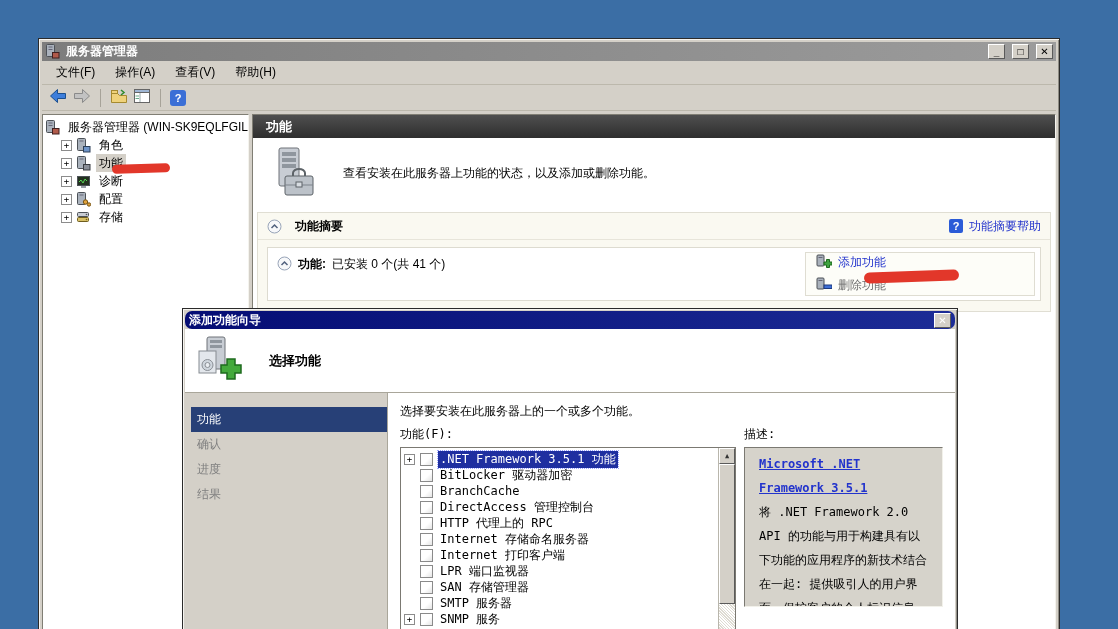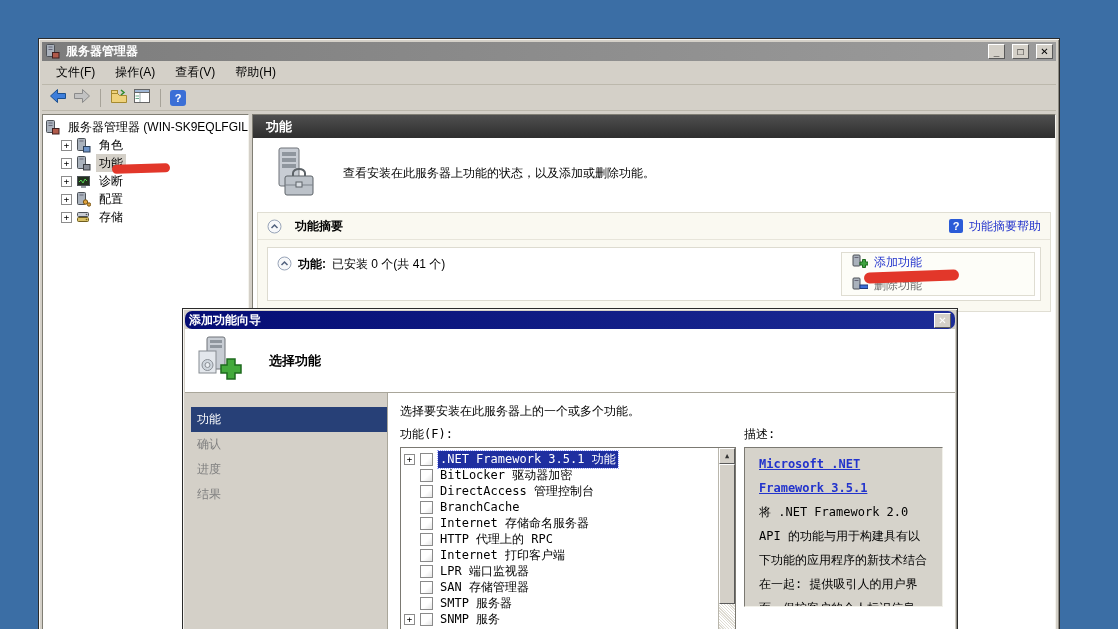--- a/index.html
+++ b/index.html
@@ -53,21 +53,21 @@
 
   .summary { margin:4px 4px; border:1px solid #E0DED3; background:#FAF9F1; flex:none; }
   .summary-head { display:flex; align-items:center; height:27px; padding:0 9px; gap:7px; border-bottom:1px solid #E7E5DA; }
   .sum-title { font-weight:bold; flex:1; }
   .help-link { color:#2233CC; display:flex; gap:6px; align-items:center; cursor:pointer; }
   .helpbadge { width:14px; height:14px; background:#2B5BD7; color:#fff; font-weight:bold; text-align:center;
     font-size:11px; line-height:14px; border-radius:2px; }
 
   .features-box { margin:7px 9px 10px; background:#fff; border:1px solid #DDDBD0; height:54px;
     display:flex; align-items:flex-start; padding:8px 9px; position:relative; }
-  .links-box { position:absolute; right:5px; top:4px; bottom:4px; width:194px; border:1px solid #DFDDD2;
+  .links-box { position:absolute; right:5px; top:4px; bottom:4px; width:230px; border:1px solid #DFDDD2;
     padding:4px 10px; display:flex; flex-direction:column; justify-content:center; gap:5px; background:#FDFDF8; }
   .action-link { display:flex; align-items:center; gap:6px; color:#2233CC; cursor:pointer; }
   .action-link.disabled { color:#6f6f6f; }
 
   .chev { width:15px; height:15px; flex:none; display:inline-flex; margin-right:6px; }
 
   
   .red-mark { position:absolute; background:#E2372A; border-radius:6px; }
   .red1 { left:112px; top:164px; width:58px; height:9px; transform:rotate(-1.5deg); }
   .red2 { left:864px; top:271px; width:95px; height:11px; transform:rotate(-2deg); border-radius:7px; }
@@ -356,36 +356,36 @@
                   <span class="flabel sel">.NET Framework 3.5.1 功能</span>
                 </div>
                 <div class="lrow">
                   <span class="indent"></span>
                   <span class="chk"></span>
                   <span class="flabel">BitLocker 驱动器加密</span>
                 </div>
                 <div class="lrow">
                   <span class="indent"></span>
                   <span class="chk"></span>
+                  <span class="flabel">BranchCache</span>
+                </div>
+                <div class="lrow">
+                  <span class="indent"></span>
+                  <span class="chk"></span>
                   <span class="flabel">DirectAccess 管理控制台</span>
                 </div>
                 <div class="lrow">
                   <span class="indent"></span>
                   <span class="chk"></span>
-                  <span class="flabel">BranchCache</span>
+                  <span class="flabel">HTTP 代理上的 RPC</span>
                 </div>
                 <div class="lrow">
                   <span class="indent"></span>
                   <span class="chk"></span>
                   <span class="flabel">Internet 存储命名服务器</span>
-                </div>
-                <div class="lrow">
-                  <span class="indent"></span>
-                  <span class="chk"></span>
-                  <span class="flabel">HTTP 代理上的 RPC</span>
                 </div>
                 <div class="lrow">
                   <span class="indent"></span>
                   <span class="chk"></span>
                   <span class="flabel">Internet 打印客户端</span>
                 </div>
                 <div class="lrow">
                   <span class="indent"></span>
                   <span class="chk"></span>
                   <span class="flabel">LPR 端口监视器</span>

